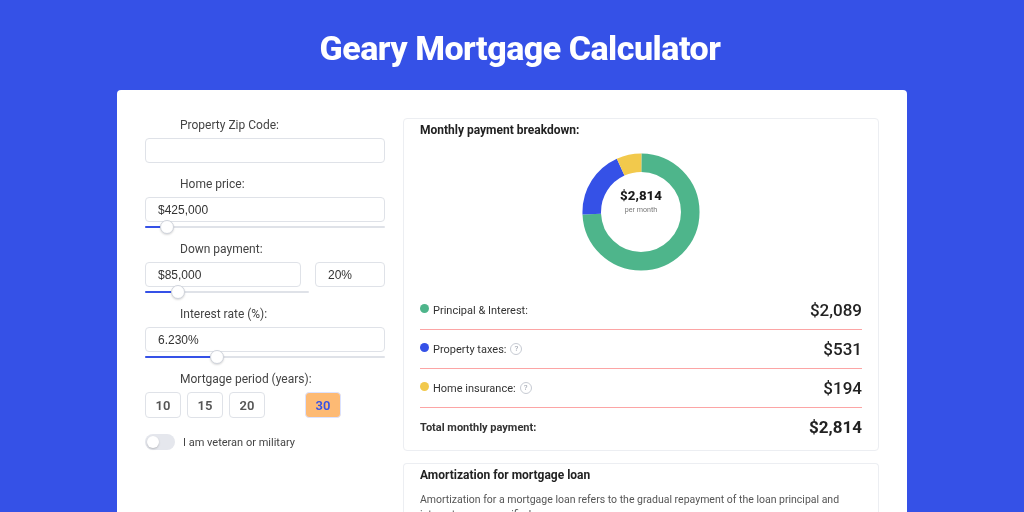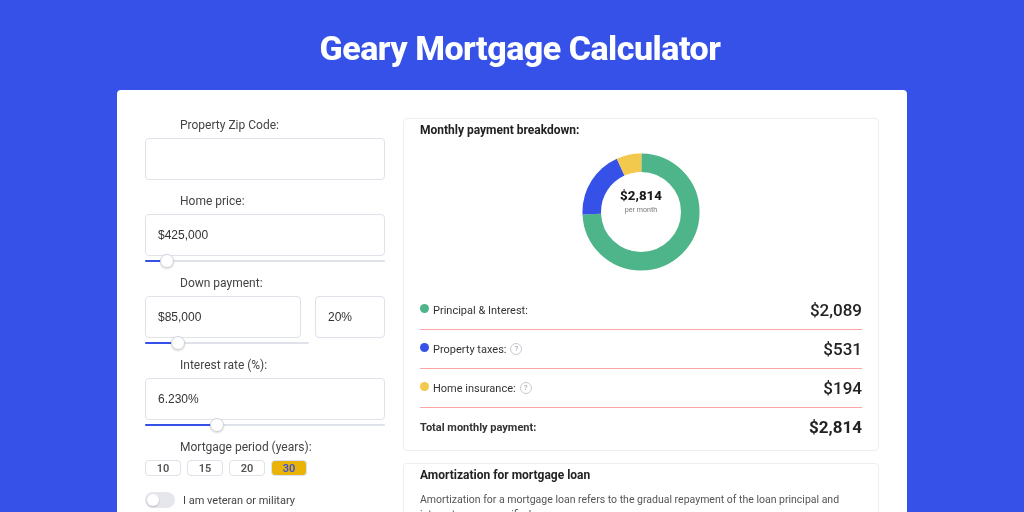--- a/index.html
+++ b/index.html
@@ -37,21 +37,21 @@
     color: #444;
     margin-bottom: 6px;
     display: block;
     padding-left: 35px;
   }
   .input-row { display: flex; gap: 14px; }
   .input {
     width: 100%;
     border: 1px solid #dfe2e8;
     border-radius: 4px;
-    height: 42px;
+    height: 25px;
     padding: 0 12px;
     font-size: 12px;
     color: #333;
     background: #fff;
   }
   .input.narrow { width: 70px; flex-shrink: 0; }
   .slider-track {
     position: relative;
     height: 2px;
     background: #dfe2e8;
@@ -70,34 +70,35 @@
     width: 14px; height: 14px;
     background: #fff;
     border: 1px solid #d0d4dc;
     border-radius: 50%;
     transform: translate(-50%, -50%);
     box-shadow: 0 1px 2px rgba(0,0,0,0.15);
   }
 
   .period-row { display: flex; gap: 6px; }
   .period-btn {
-    width: 36px; height: 16px;
+    width: 36px; height: 26px;
     border: 1px solid #dfe2e8;
     background: #fff;
     border-radius: 4px;
-    font-size: 11px;
+    font-size: 13px;
     color: #555;
     font-weight: 600;
     display: flex; align-items: center; justify-content: center;
     cursor: pointer;
   }
   .period-btn.active {
-    background: #eab308;
+    background: #fdba74;
     border-color: #dbe2ff;
     color: #3551e7;
+    margin-left: 34px;
   }
 
   .toggle-row { display: flex; align-items: center; gap: 8px; margin-top: 16px; }
   .toggle {
     width: 30px; height: 16px;
     background: #e5e7ed;
     border-radius: 10px;
     position: relative;
   }
   .toggle::after {

